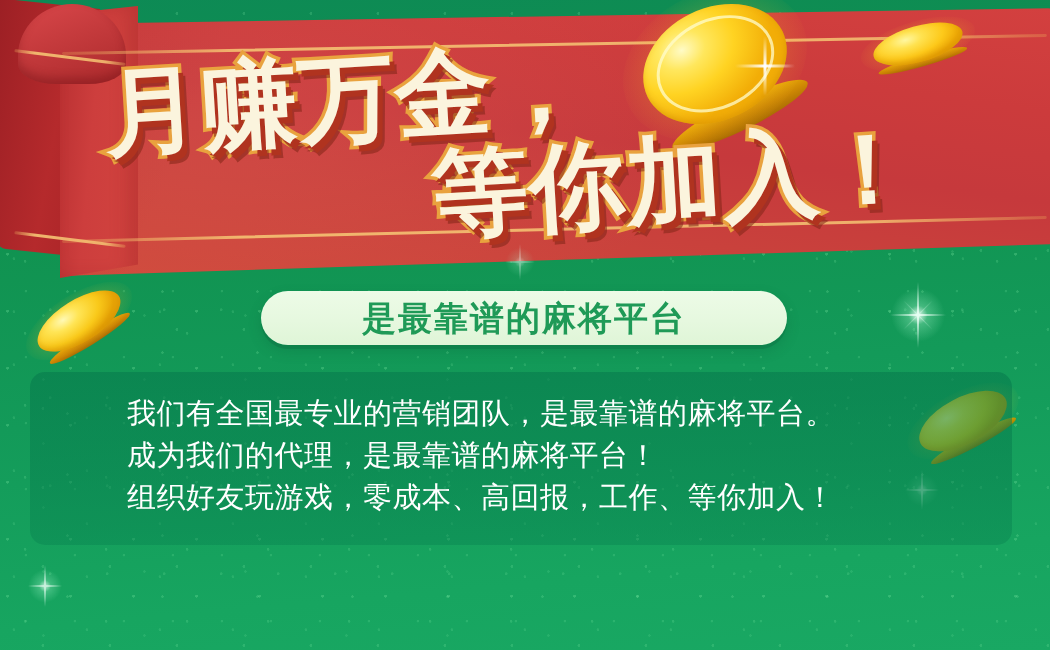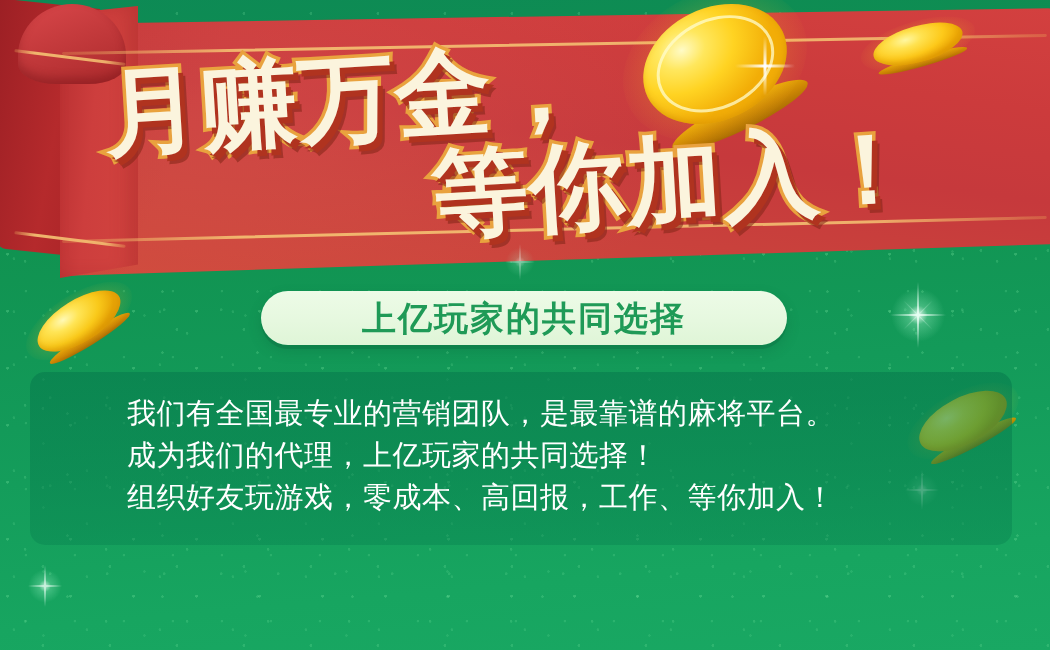--- a/index.html
+++ b/index.html
@@ -286,24 +286,24 @@
     <div class="face"></div>
   </div>
 
   <div class="coin" id="coin-right">
     <div class="glow"></div>
     <div class="rim"></div>
     <div class="face"></div>
   </div>
 
   <div id="pill">
-    <span class="pill-text">上亿玩家的共同选择</span>
+    <span class="pill-text">是最靠谱的麻将平台</span>
   </div>
 
   <div id="card">
     <div class="lines">
       <div class="line">我们有全国最专业的营销团队，是最靠谱的麻将平台。</div>
-      <div class="line">成为我们的代理，上亿玩家的共同选择！</div>
+      <div class="line">成为我们的代理，是最靠谱的麻将平台！</div>
       <div class="line">组织好友玩游戏，零成本、高回报，工作、等你加入！</div>
     </div>
   </div>
 
 </div>
 
 </body></html>

